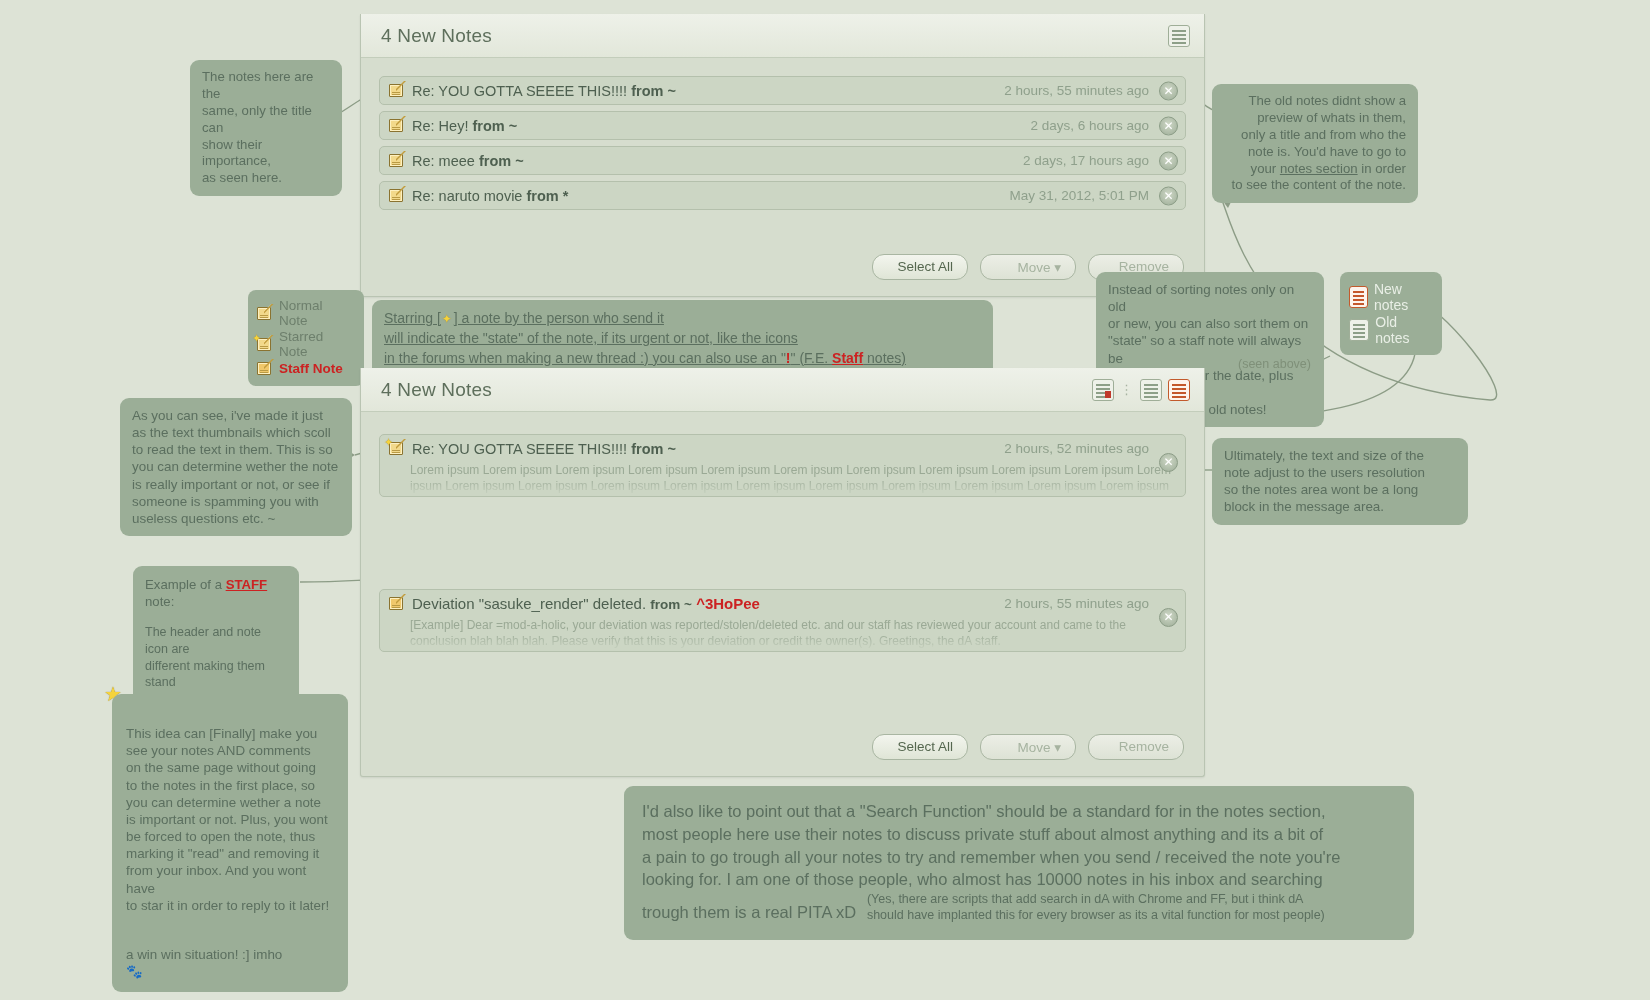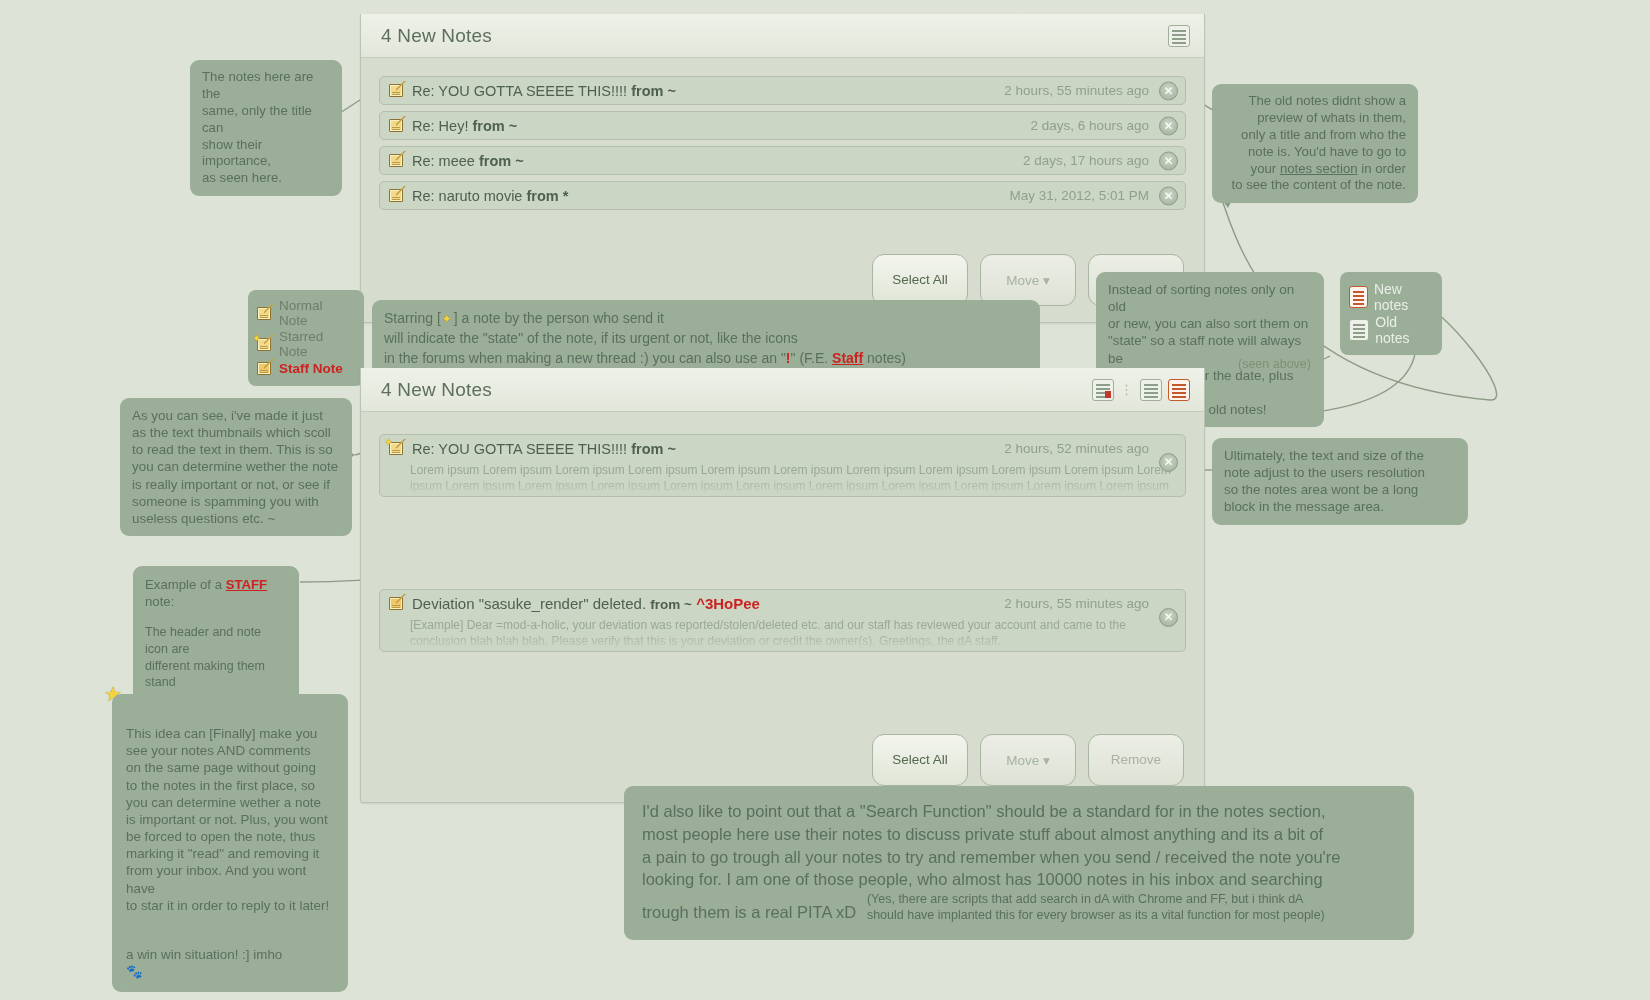--- a/index.html
+++ b/index.html
@@ -130,22 +130,22 @@
     font-family:"DejaVu Sans", sans-serif;
   }
   .nicon.staff .paper{ background:#f0c86b; }
 
   
   .panel-foot{
     display:flex; justify-content:flex-end; gap:12px;
     padding:14px 20px 16px 0;
   }
   .btn{
-    min-width:96px; text-align:center;
-    font-size:13.5px; padding:17px 14px;
+    min-width:96px; text-align:right;
+    font-size:13.5px; padding:4px 14px;
     border:1px solid #a9b6a2; border-radius:12px;
     background:linear-gradient(#f3f5ee,#dfe5d6);
     color:#55674f;
   }
   .btn.disabled{ color:#a6b3a0; background:linear-gradient(#eceee6,#dde2d5); }
 
   
   .legend{
     position:absolute; background:#9bae97; border-radius:8px;
     padding:7px 10px 8px 8px;
@@ -287,21 +287,21 @@
   </div>
   <div class="legend-row staff">
     <span class="nicon staff">
         <i class="paper"></i>
         <i class="pencil"></i>
       </span>
     <span class="lbl">Staff Note</span>
   </div>
 </div>
 
-<div class="bubble" style="left:372px; top:300px; width:668px; font-size:14px; line-height:1.42; white-space:normal;">
+<div class="bubble" style="left:372px; top:300px; width:621px; font-size:14px; line-height:1.42; white-space:normal;text-decoration:underline;">
   <span>Starring [</span><span class="nicon" style="display:inline-block;width:13px;height:12px;vertical-align:-2px;"><i class="star" style="left:1px;top:-2px;font-size:12px;">✦</i></span><span>] a note by the person who send it</span><br>
   <span>will indicate the "state" of the note, if its urgent or not, like the icons</span><br>
   <span>in the forums when making  a new thread :) you can also use an "</span><span class="bang">!</span><span>"  (F.E. </span><span class="ured">Staff</span><span> notes)</span>
 </div>
 
 <div class="bubble" style="left:1096px; top:272px; width:228px; font-size:13.4px;">Instead of sorting notes only on old
 or new, you can also sort them on
 "state" so a staff note will always be
 on top, no matter the date, plus you
 can revert to the old notes!</div>

